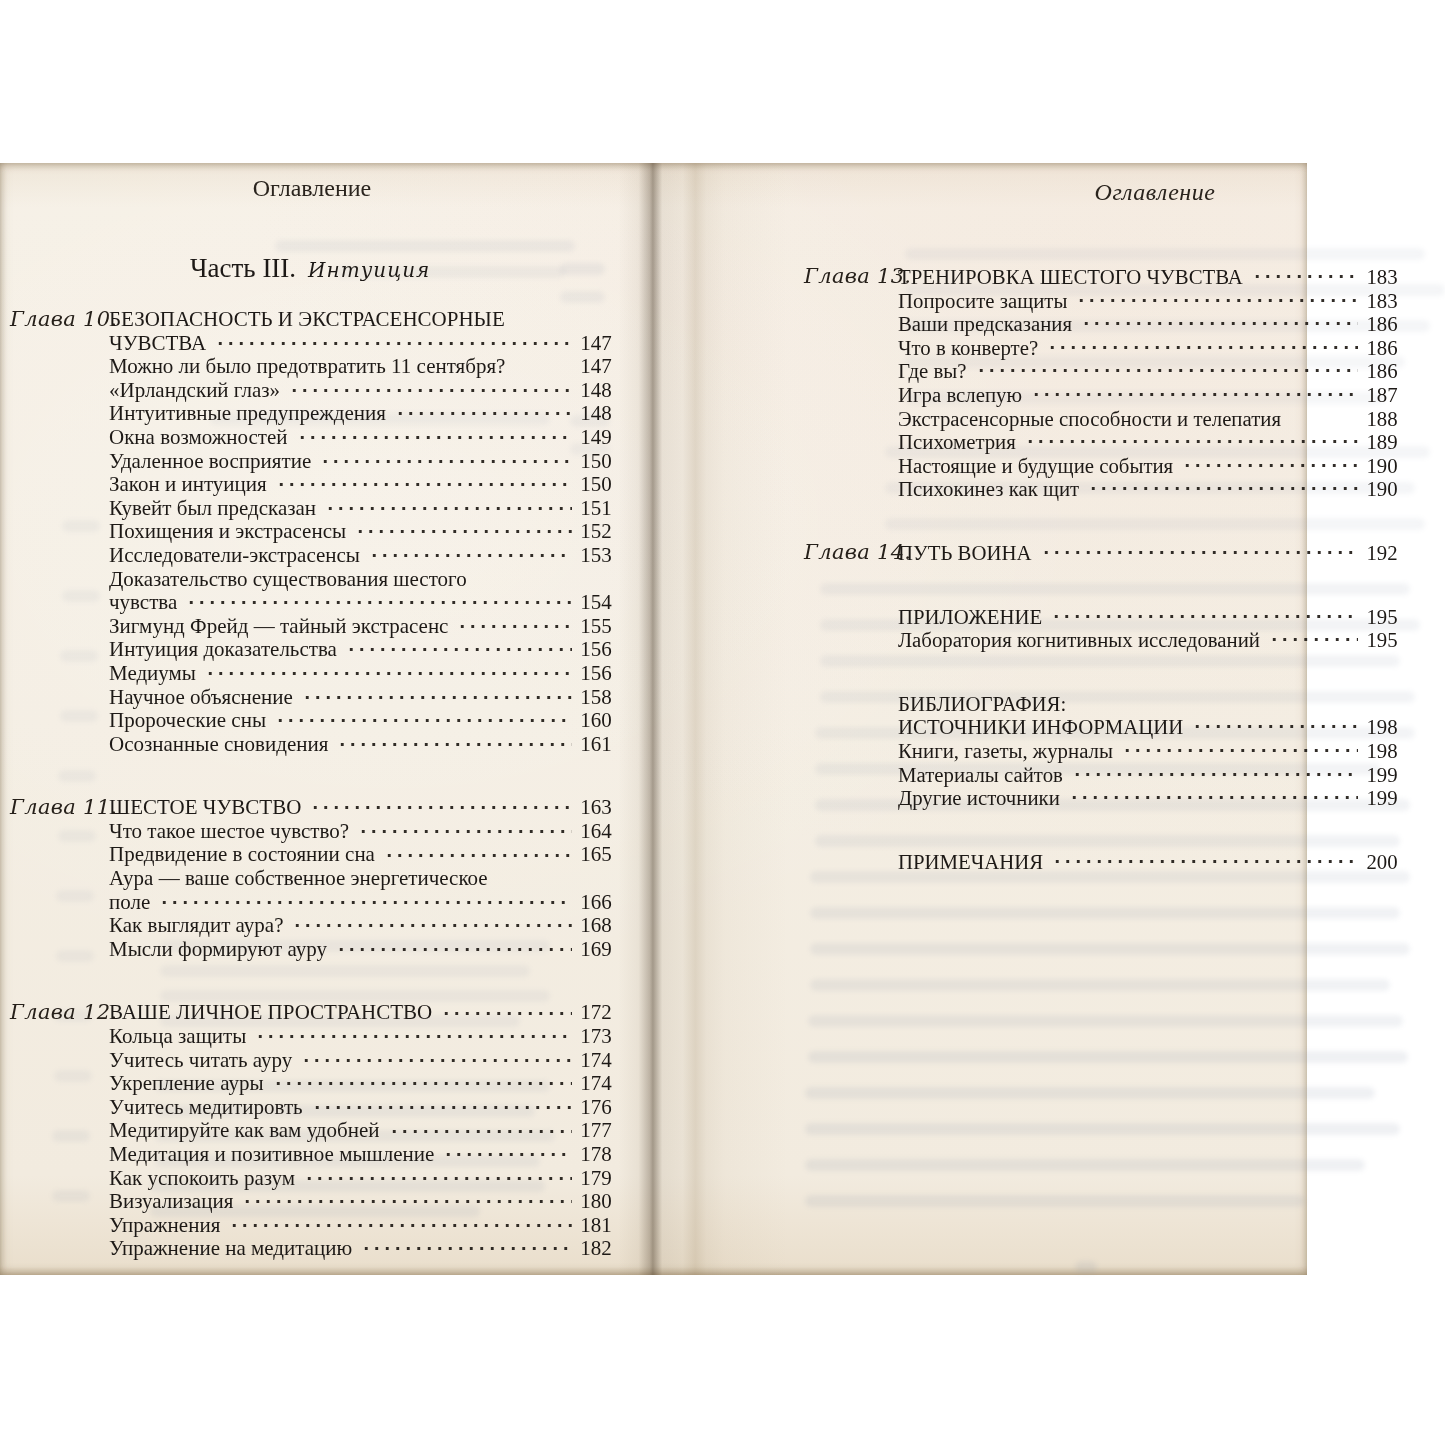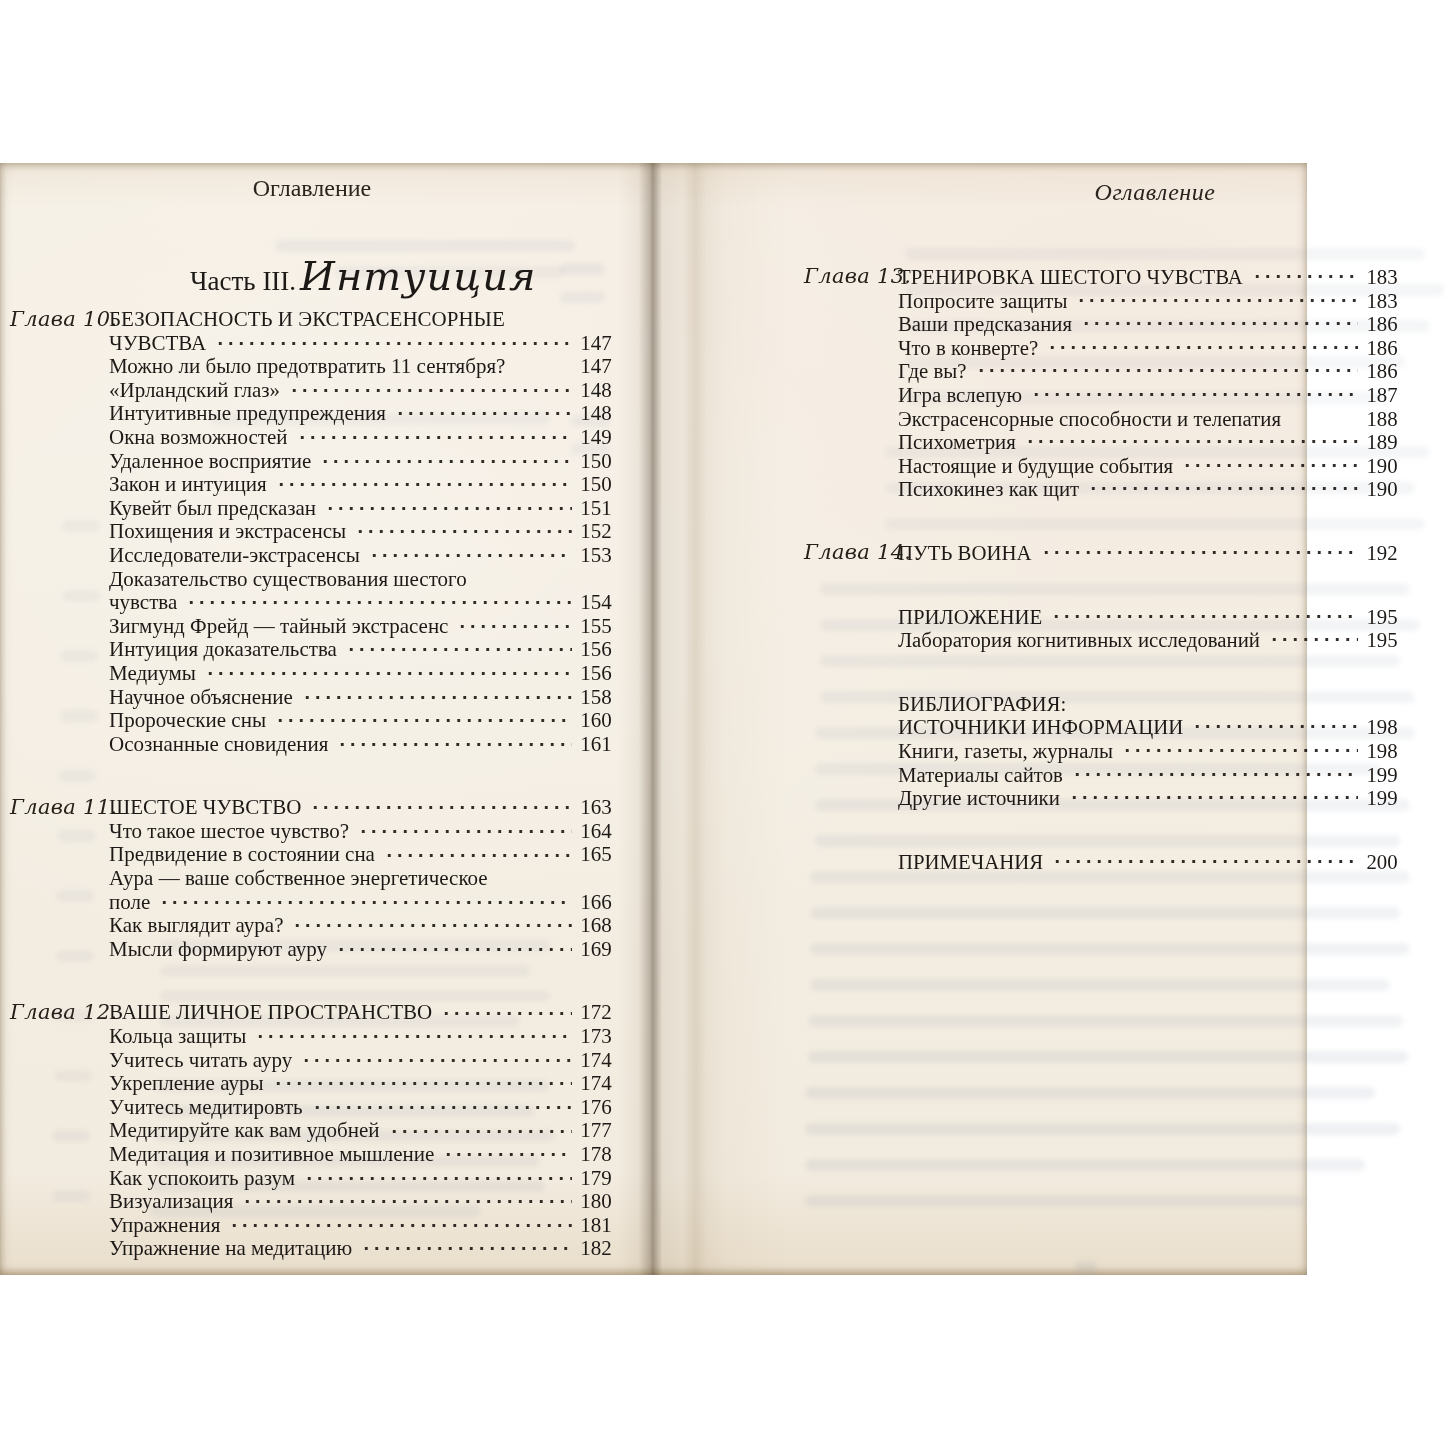--- a/index.html
+++ b/index.html
@@ -38,21 +38,21 @@
       rgba(135,110,70,.09) 52%,
       rgba(160,135,95,.05) 63%,
       rgba(0,0,0,0) 100%);
   }
   
   .running-head{position:absolute;z-index:2;font-size:24px;color:#2a241e;}
   .page-left .running-head{left:8px;top:12px;width:608px;text-align:center;}
   .page-right .running-head{left:112px;top:16px;width:600px;text-align:center;font-style:italic;text-indent:106px;letter-spacing:.5px;}
   .part-head{position:absolute;z-index:2;left:190px;top:90px;white-space:nowrap;}
   .part-label{font-size:27px;}
-  .part-title{font-size:40px;font-style:italic;font-family:"DejaVu Serif",serif;letter-spacing:1px;}
+  .part-title{font-size:20px;font-style:italic;font-family:"DejaVu Serif",serif;margin-left:8px;letter-spacing:1px;}
   .toc{position:absolute;z-index:2;}
   .page-left .toc{left:8px;top:145px;width:608px;font-size:21px;}
   .page-right .toc{left:112px;top:102px;width:600px;font-size:20.8px;}
   .trow{position:relative;display:flex;align-items:baseline;height:23.6px;line-height:23.6px;white-space:nowrap;}
   .page-left .trow{padding-left:101px;}
   .page-right .trow{padding-left:96px;}
   .trow.gap{margin-top:40px;}
   .chap{
     position:absolute;left:2px;top:0;font-style:italic;font-size:21px;
     font-family:"DejaVu Serif",serif;letter-spacing:.3px;color:#26201a;

